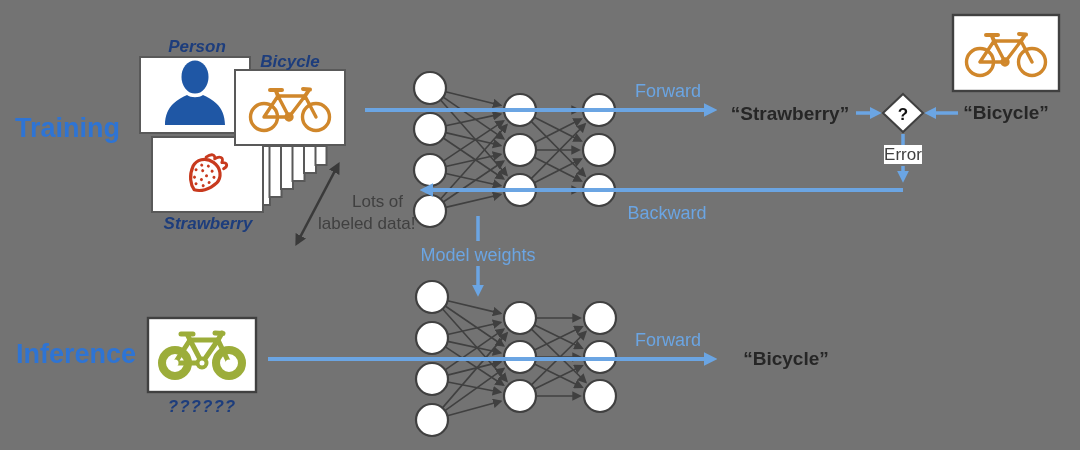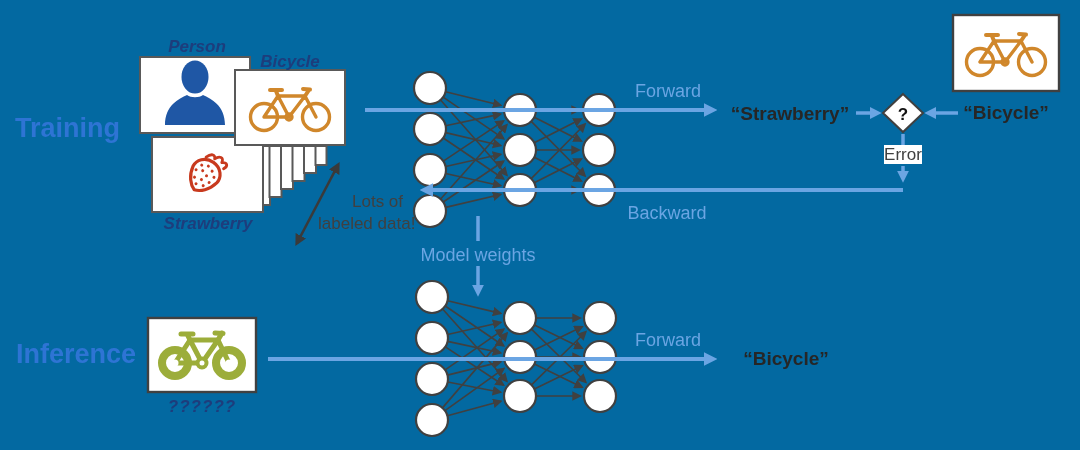--- a/index.html
+++ b/index.html
@@ -1,16 +1,16 @@
 <!DOCTYPE html>
 <html><head>
 <meta charset="utf-8">
 <style>
   html,body{margin:0;padding:0;background:#fff;}
-  .stage{position:relative;width:1080px;height:450px;background:#0369a1;overflow:hidden;
+  .stage{position:relative;width:1080px;height:450px;background:#737373;overflow:hidden;
          font-family:"Liberation Sans",sans-serif;}
   svg text{font-family:"Liberation Sans",sans-serif;}
   .t-section{font-size:27px;font-weight:bold;fill:#2E74D4;}
   .t-cardlabel{font-size:17px;font-weight:bold;font-style:italic;fill:#1D3D7C;}
   .t-flow{font-size:18px;fill:#6BA5E3;}
   .t-quote{font-size:19px;font-weight:bold;fill:#262626;}
   .t-note{font-size:17px;fill:#404040;}
   .t-error{font-size:17px;fill:#404040;}
   .t-qmark{font-size:17px;font-weight:bold;fill:#111;}
   .t-unknown{font-size:17px;font-weight:bold;font-style:italic;fill:#1D3D7C;}

